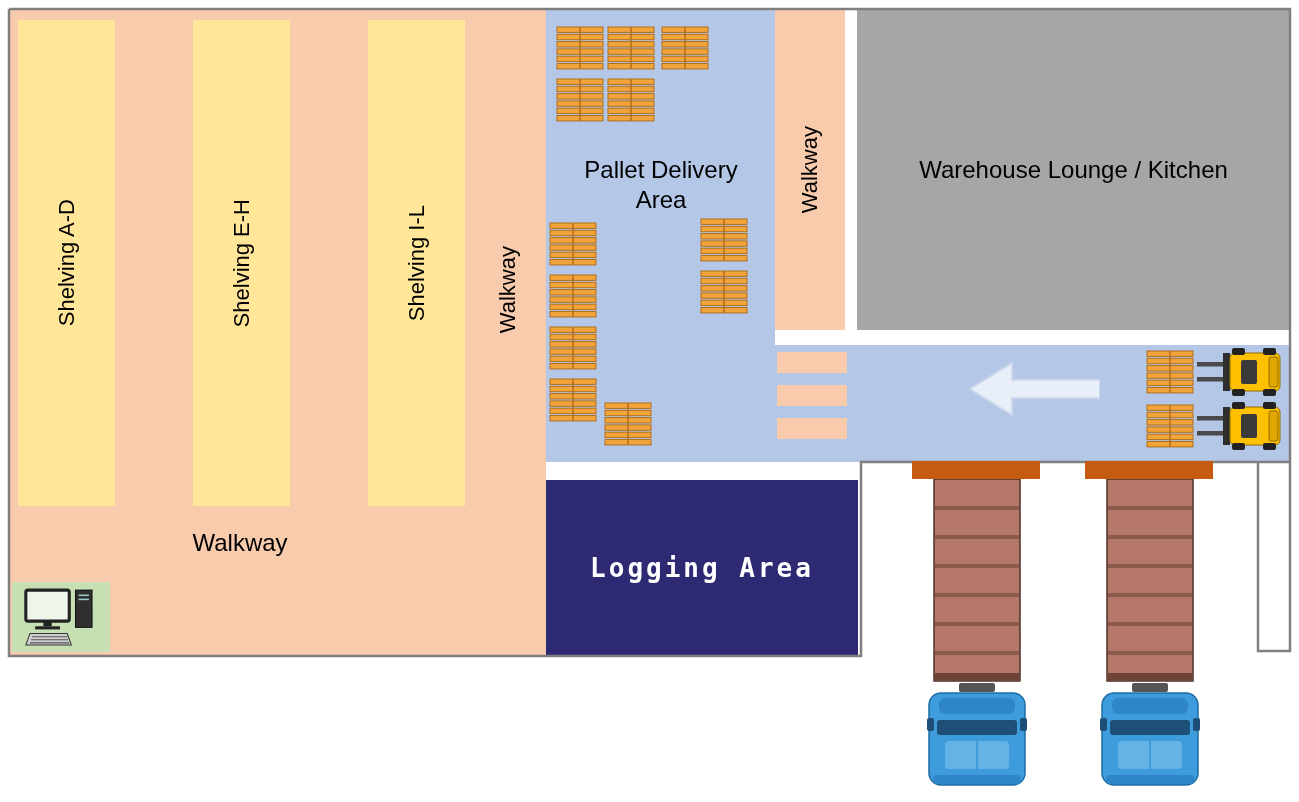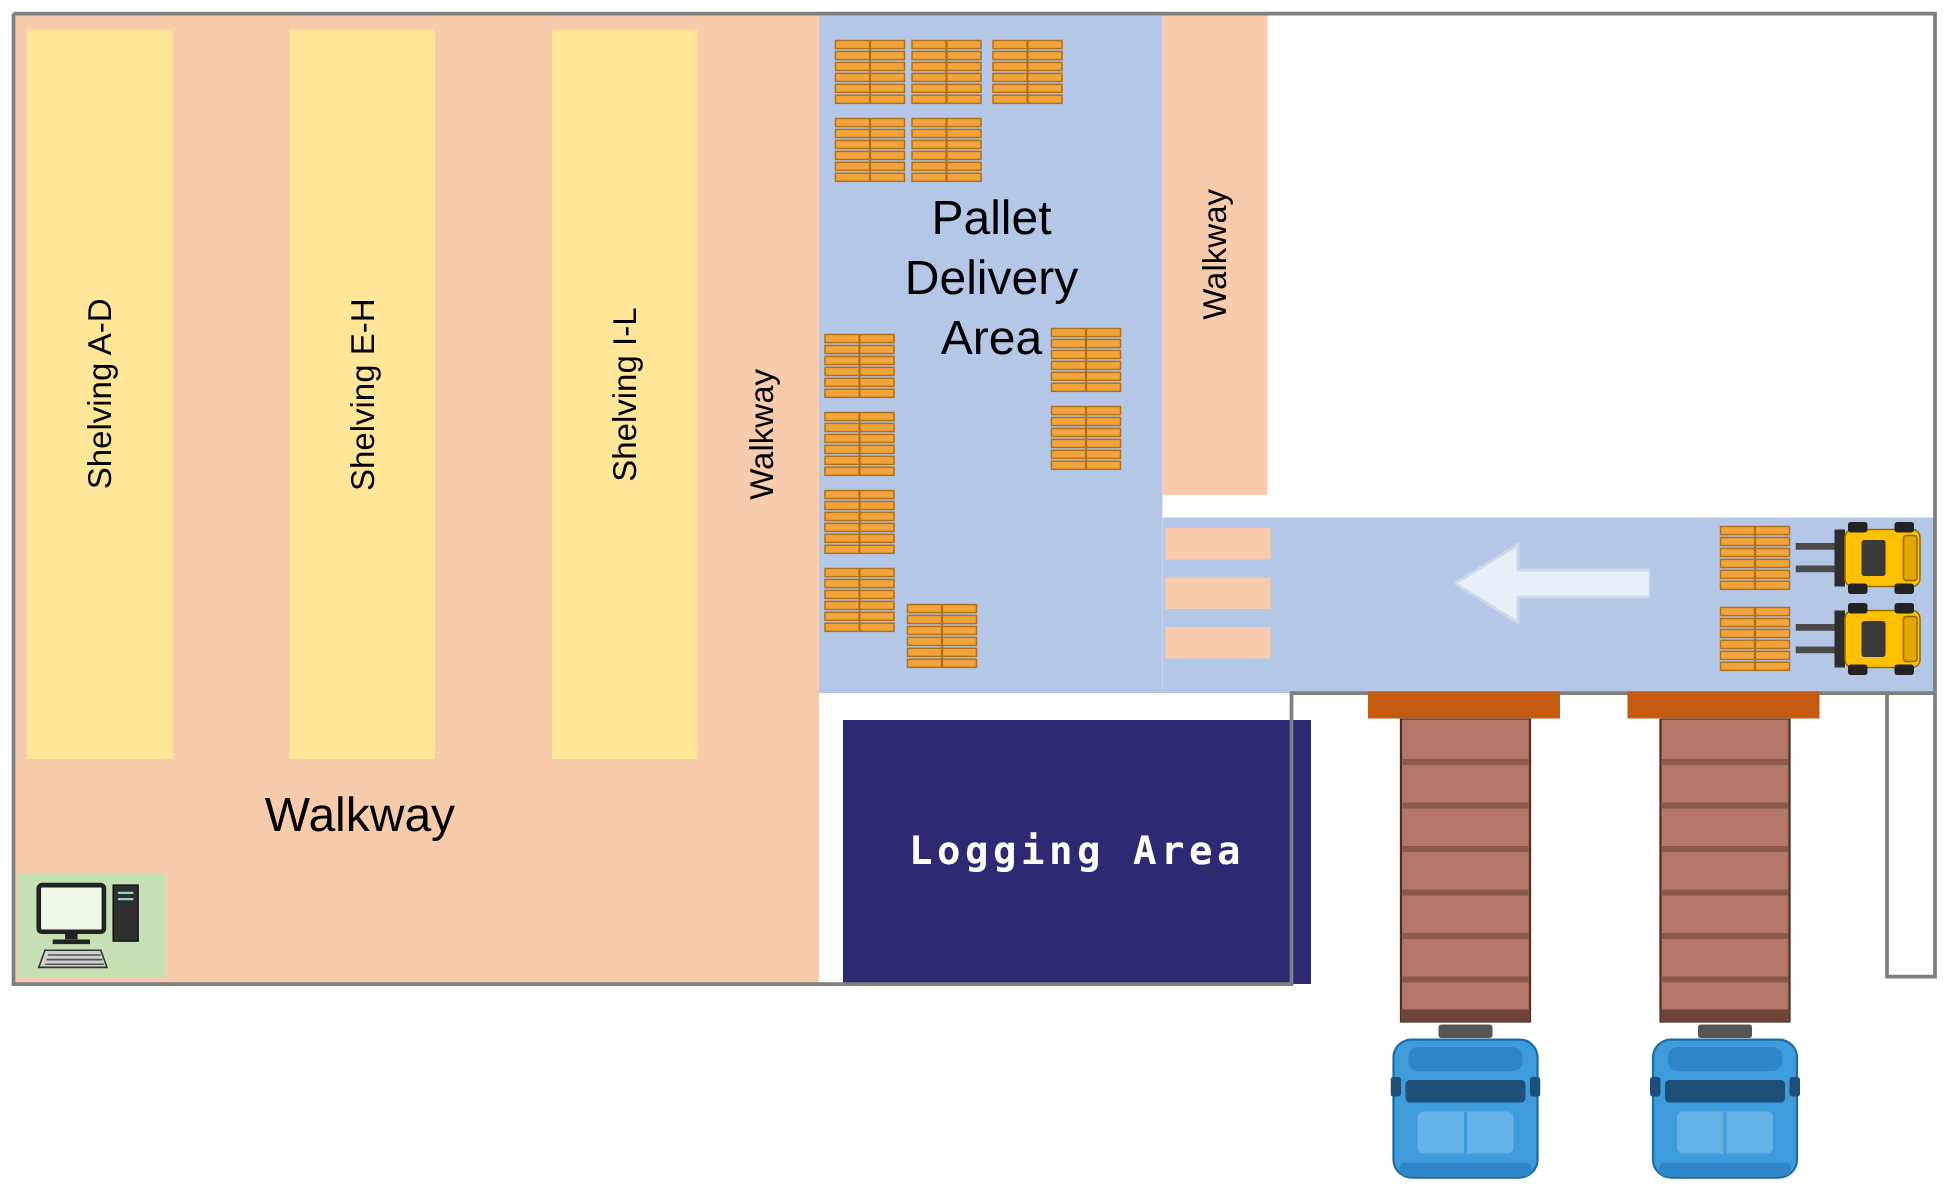--- a/index.html
+++ b/index.html
@@ -3,21 +3,21 @@
 <meta charset="utf-8">
 <style>
   html,body{margin:0;padding:0;}
   body{
     width:1299px;height:802px;background:#ffffff;
     font-family:"Liberation Sans",sans-serif;
     position:relative;overflow:hidden;
   }
   #canvas{position:absolute;left:0;top:0;width:1299px;height:802px;}
   .zone{position:absolute;display:flex;align-items:center;justify-content:center;text-align:center;z-index:1;}
-  .label{color:#000;font-size:32px;line-height:1.25;}
+  .label{color:#000;font-size:24px;line-height:1.25;}
   .label.sm{font-size:22px;}
   .vtext{writing-mode:vertical-rl;transform:rotate(180deg);white-space:nowrap;}
 
   .bg-walkway{background:var(--walkway,#F8CBAD);}
   .bg-shelf{background:var(--shelving,#FFE699);}
   .bg-blue{background:var(--floor_blue,#B4C7E7);}
   .bg-lounge{background:var(--lounge_gray,#A6A6A6);}
   .bg-logging{background:var(--logging_navy,#2D2973);}
   .bg-green{background:var(--station_green,#C6E0B4);}
 
@@ -142,28 +142,31 @@
   <div class="zone bg-blue" style="left:546px;top:10px;width:229px;height:452px;"></div>
 
   <div class="zone" style="left:566px;top:142px;width:190px;height:86px;">
     <span class="label">Pallet Delivery Area</span>
   </div>
 
   <div class="zone bg-walkway" style="left:775px;top:10px;width:70px;height:320px;">
     <span class="label sm vtext">Walkway</span>
   </div>
 
+  <div class="zone bg-lounge" style="left:857px;top:10px;width:433px;height:320px;">
+    <span class="label">Warehouse Lounge / Kitchen</span>
+  </div>
 
   <div class="zone bg-blue" style="left:775px;top:345px;width:515px;height:117px;"></div>
 
   <div class="stripe" style="left:777px;top:352px;"></div>
   <div class="stripe" style="left:777px;top:385px;"></div>
   <div class="stripe" style="left:777px;top:418px;"></div>
 
-  <div class="zone bg-logging" style="left:546px;top:480px;width:312px;height:176px;margin-left:16px;">
+  <div class="zone bg-logging" style="left:546px;top:480px;width:312px;height:176px;">
     <span class="logging-label">Logging Area</span>
   </div>
 
   <svg id="outline" width="1299" height="802">
     <g fill="none" stroke="#7F7F7F" stroke-width="2.5">
       <path d="M9 9 H1290 V462"></path>
       <path d="M9 9 V656 H861 V462 H1290"></path>
       <path d="M1258 462 V651 H1290 V462"></path>
     </g>
   </svg>

